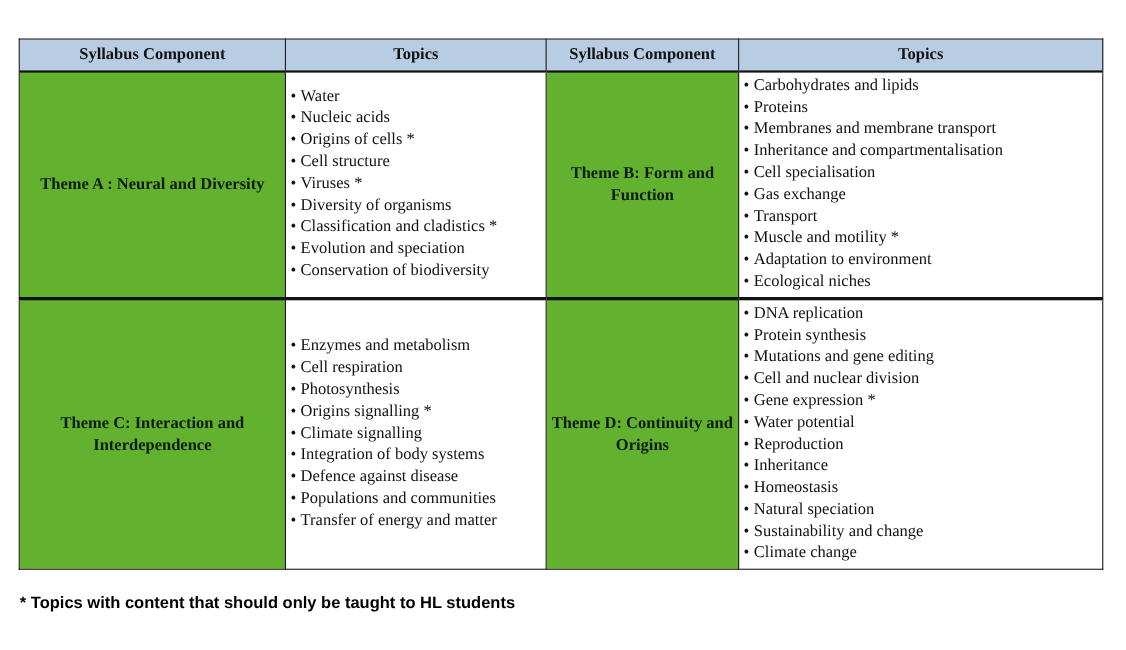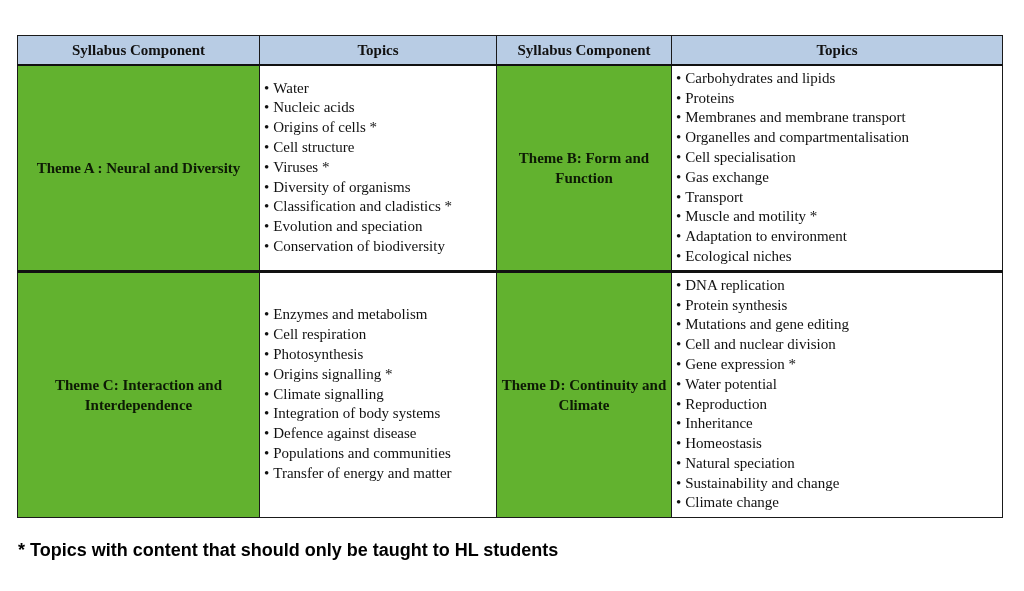--- a/index.html
+++ b/index.html
@@ -29,21 +29,21 @@
   }
   .topics { background: #fff; vertical-align: middle; font-size: 15px; }
   .topics ul { list-style: none; margin: 0; padding: 0 0 0 4px; }
   .topics li { line-height: 19.8px; white-space: nowrap; }
   .topics li::before { content: "\2022"; margin-right: 4px; }
   .row1 { height: 206px; }
   .row2 { height: 246px; }
   .footnote {
     position: absolute; left: 18px; top: 540px;
     font-family: "Liberation Sans", "DejaVu Sans", sans-serif;
-    font-weight: bold; font-size: 18px; color: #000;
+    font-weight: bold; font-size: 15px; color: #000;
   }
 </style>
 </head>
 <body>
 
 <table class="tbl">
   <thead>
     <tr>
       <th class="c1">Syllabus Component</th>
       <th class="c2">Topics</th>
@@ -66,21 +66,21 @@
             <li>Evolution and speciation</li>
             <li>Conservation of biodiversity</li>
           </ul>
       </td>
       <td class="theme">Theme B: Form and Function</td>
       <td class="topics">
         <ul>
             <li>Carbohydrates and lipids</li>
             <li>Proteins</li>
             <li>Membranes and membrane transport</li>
-            <li>Organelles and compartmentalisation</li>
+            <li>Inheritance and compartmentalisation</li>
             <li>Cell specialisation</li>
             <li>Gas exchange</li>
             <li>Transport</li>
             <li>Muscle and motility *</li>
             <li>Adaptation to environment</li>
             <li>Ecological niches</li>
           </ul>
       </td>
     </tr>
     <tr class="row2">
@@ -91,21 +91,21 @@
             <li>Cell respiration</li>
             <li>Photosynthesis</li>
             <li>Origins signalling *</li>
             <li>Climate signalling</li>
             <li>Integration of body systems</li>
             <li>Defence against disease</li>
             <li>Populations and communities</li>
             <li>Transfer of energy and matter</li>
           </ul>
       </td>
-      <td class="theme">Theme D: Continuity and Climate</td>
+      <td class="theme">Theme D: Continuity and Origins</td>
       <td class="topics">
         <ul>
             <li>DNA replication</li>
             <li>Protein synthesis</li>
             <li>Mutations and gene editing</li>
             <li>Cell and nuclear division</li>
             <li>Gene expression *</li>
             <li>Water potential</li>
             <li>Reproduction</li>
             <li>Inheritance</li>

